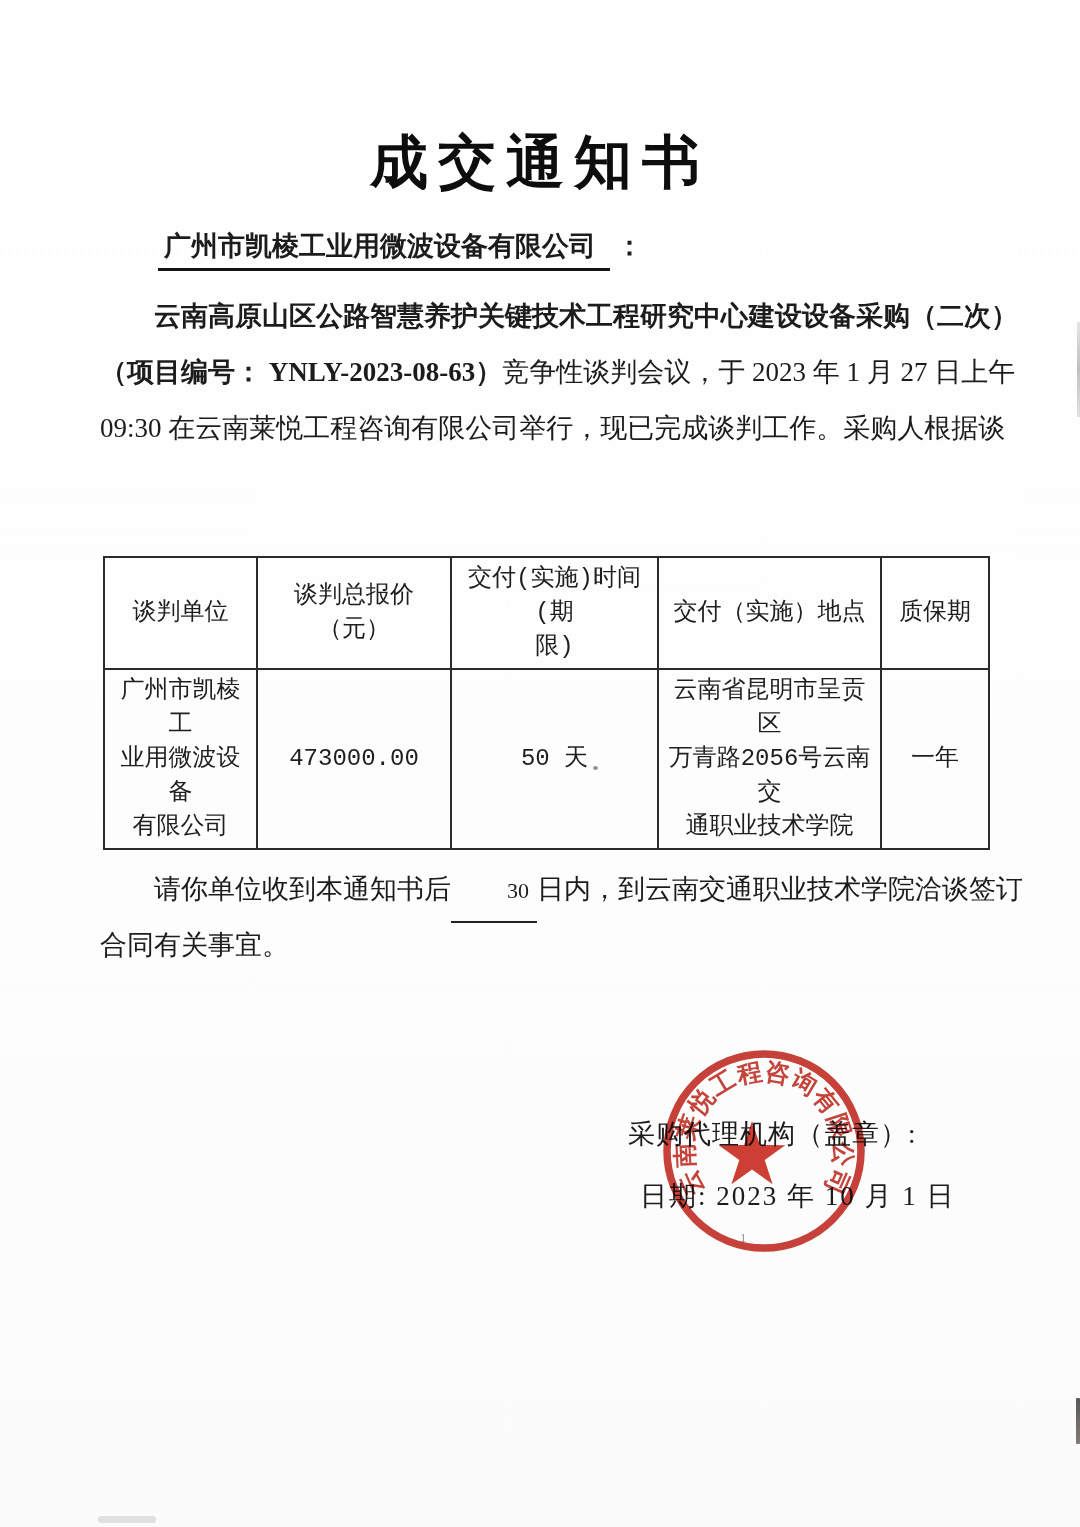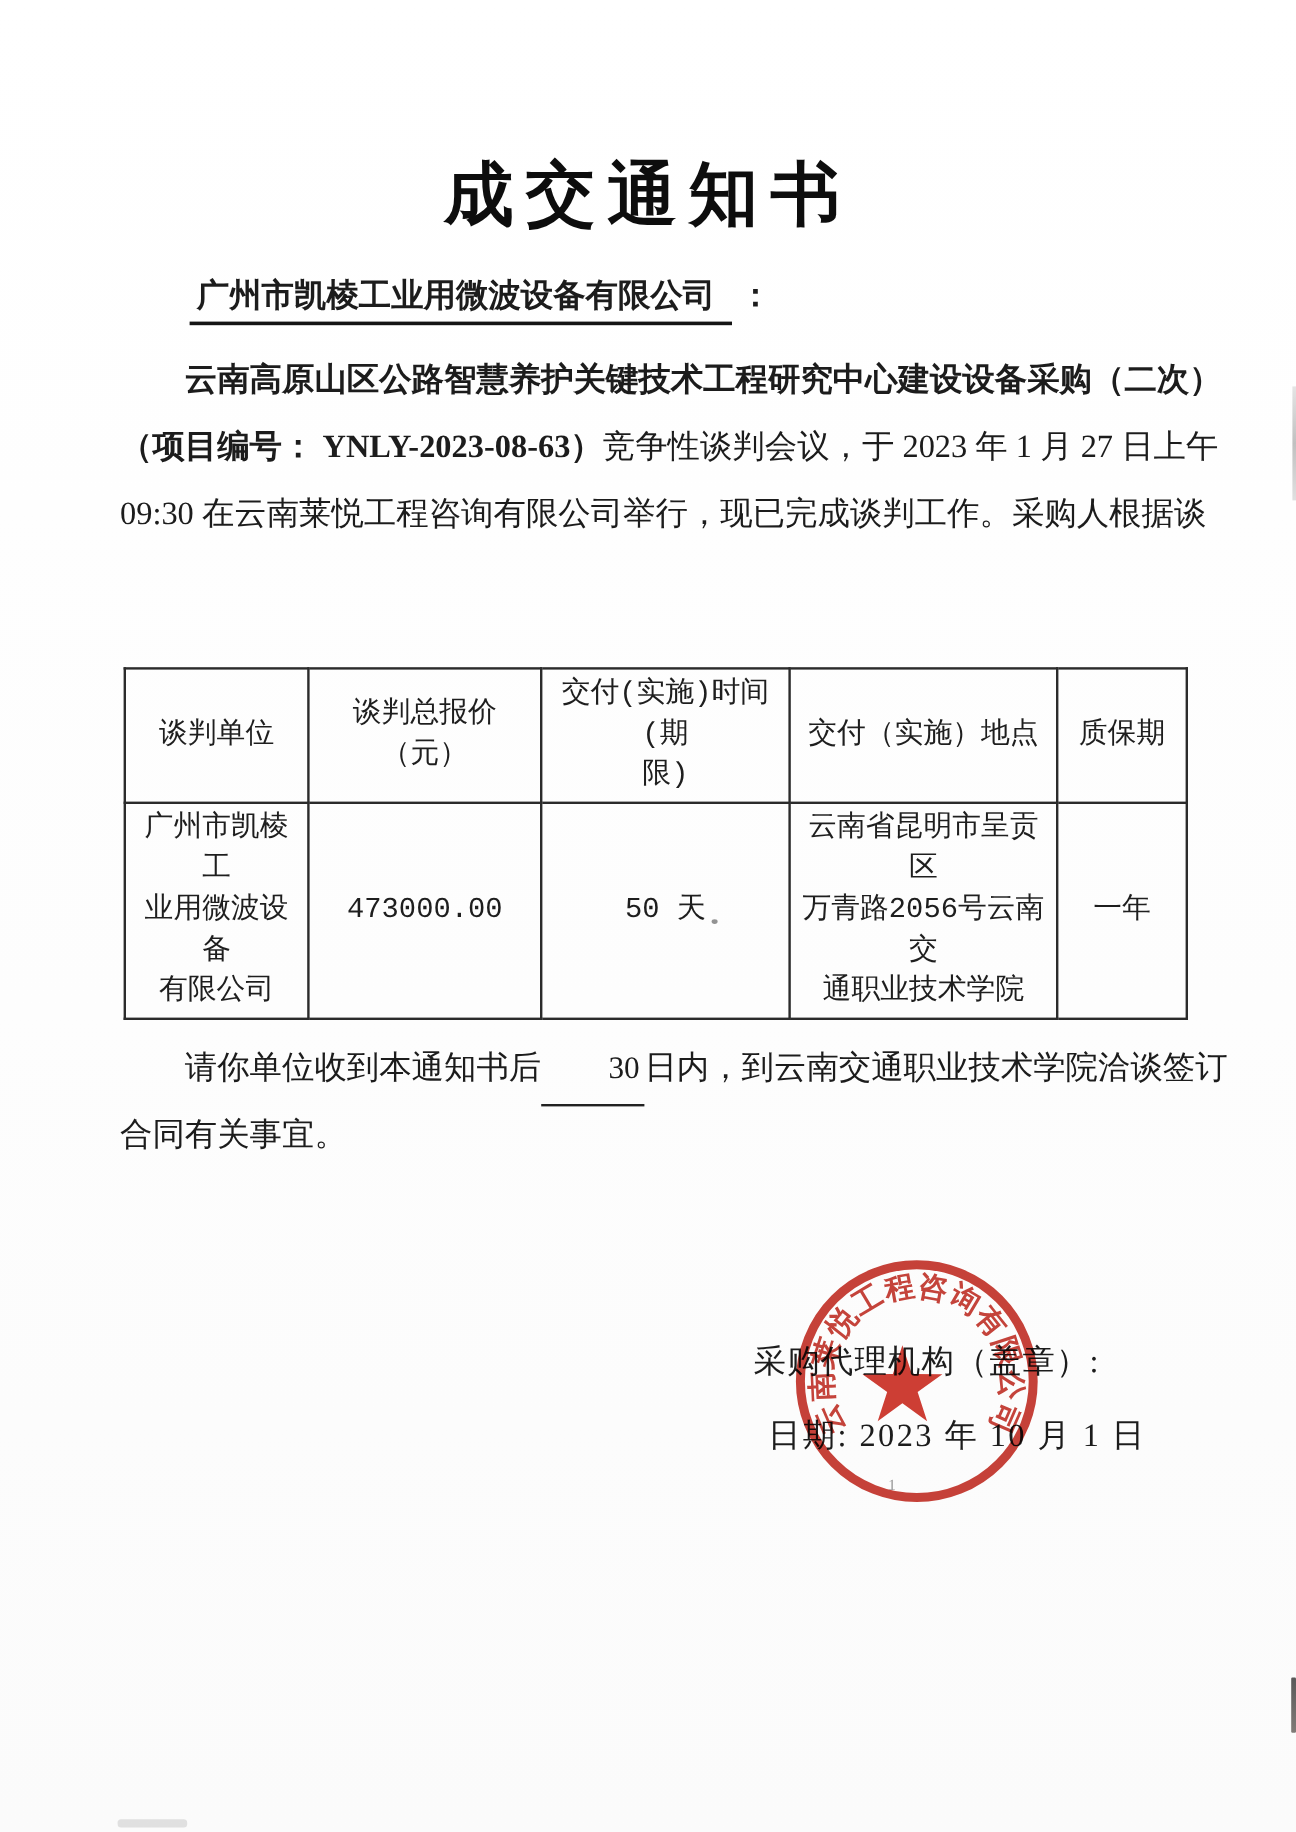--- a/index.html
+++ b/index.html
@@ -53,21 +53,21 @@
   table.doc-table td{height:144px;}
   .closing{
     position:absolute;left:100px;top:860px;width:886px;
     font-size:27px;line-height:58px;
   }
   .days-underline{
     display:inline-block;
     min-width:82px;text-align:center;
     border-bottom:2.5px solid #222;
     padding:0 2px 1px 2px;
-    font-size:26px;
+    font-size:22px;
   }
   .signature{
     position:absolute;left:628px;top:1116px;width:420px;
     font-size:27px;letter-spacing:1px;
   }
   .signature .sig-line1{white-space:nowrap;}
   .signature .sig-line2{margin-top:26px;margin-left:12px;white-space:nowrap;letter-spacing:2px;}
   .stamp{
     position:absolute;left:654px;top:1042px;width:220px;height:220px;
     mix-blend-mode:multiply;opacity:0.88;

